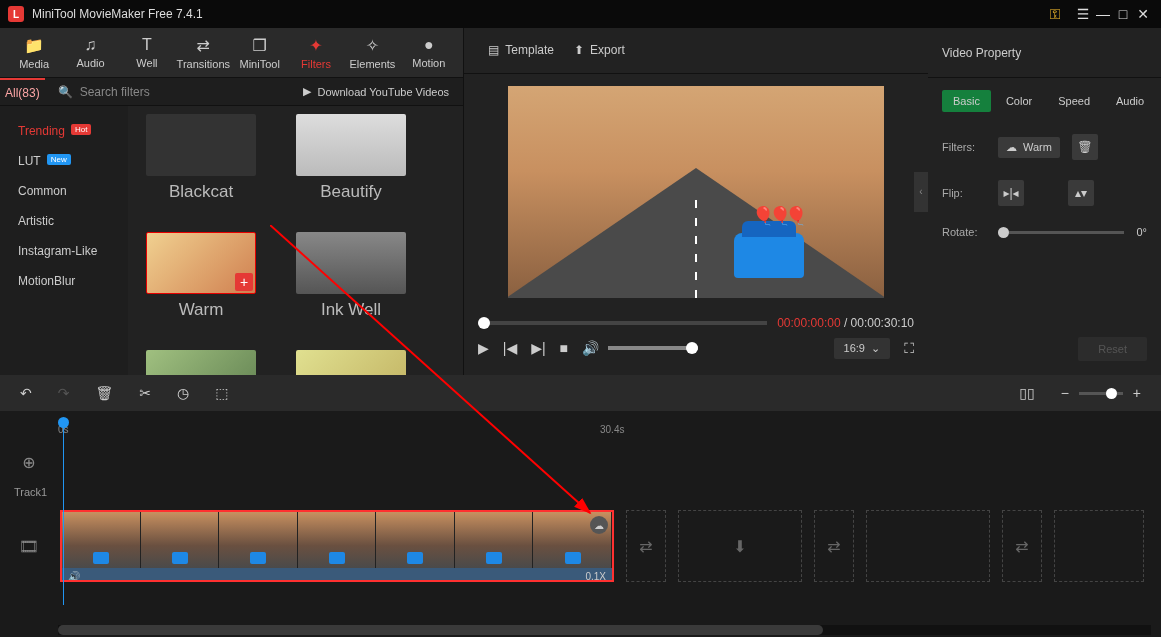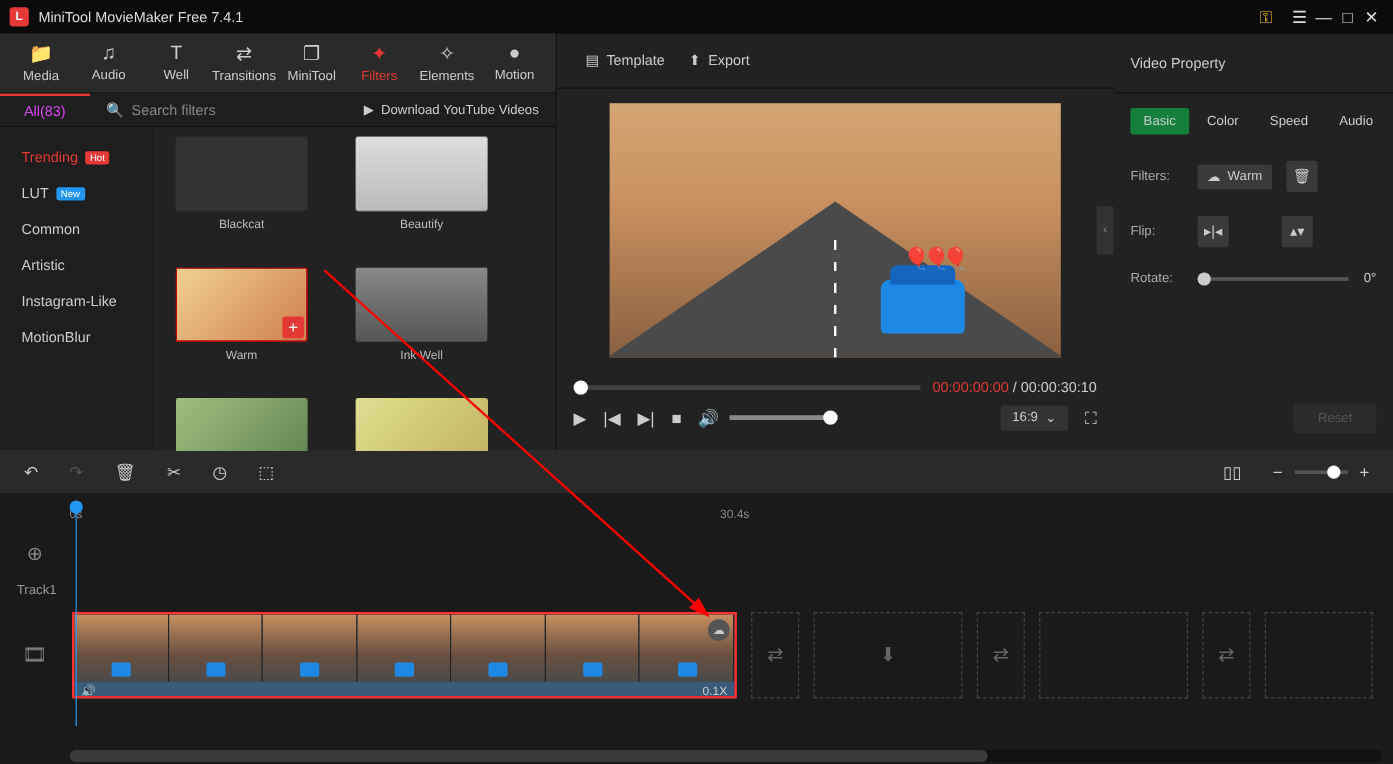--- a/index.html
+++ b/index.html
@@ -9,36 +9,36 @@
 .titlebar .title{flex:1}
 .titlebar .winbtn{width:20px;text-align:center;cursor:pointer;font-size:14px}
 .key{color:#fbc02d;margin-right:8px}
 .main{display:flex;height:347px}
 .left{width:464px;background:#222;display:flex;flex-direction:column;border-right:1px solid #111}
 .toolbar{height:50px;background:#2a2a2a;display:flex;align-items:center;padding:0 6px;border-bottom:1px solid #111}
 .tbtn{width:58px;height:50px;display:flex;flex-direction:column;align-items:center;justify-content:center;color:#ccc;cursor:pointer;font-size:11px;gap:3px}
 .tbtn.active{color:#e53935}
 .tbtn .ico{font-size:16px}
 .subbar{height:28px;background:#1e1e1e;display:flex;align-items:center;border-bottom:1px solid #111}
-.alltab{padding:0 20px;color:#d946ef;font-size:12px;border-top:2px solid #e53935;height:28px;display:flex;align-items:center}
+.alltab{padding:0 5px;color:#fca5a5;font-size:12px;border-top:2px solid #e53935;height:28px;display:flex;align-items:center}
 .search{flex:1;display:flex;align-items:center;gap:6px;padding:0 14px;color:#888}
 .dl{padding:0 14px;font-size:11px;display:flex;align-items:center;gap:6px}
 .content{flex:1;display:flex;overflow:hidden}
 .cats{width:128px;background:#1e1e1e;padding:10px 0}
-.cat{padding:8px 18px;font-size:12px;color:#ccc;cursor:pointer;display:flex;align-items:center;gap:6px}
+.cat{padding:8px 18px;font-size:12px;color:#ccc;cursor:pointer;display:flex;align-items:flex-start;gap:6px}
 .cat.active{color:#e53935}
 .badge{font-size:8px;padding:1px 4px;border-radius:2px}
 .badge.hot{background:#e53935;color:#fff}
 .badge.new{background:#2196f3;color:#fff}
 .grid{flex:1;padding:8px 18px;overflow:auto;display:flex;flex-wrap:wrap;gap:30px 40px;align-content:flex-start}
 .thumb{width:110px;display:flex;flex-direction:column;align-items:center;gap:6px}
 .thumb .img{width:110px;height:62px;border-radius:2px;position:relative;cursor:pointer}
 .thumb.sel .img{border:1px solid #e60000}
 .thumb .plus{position:absolute;right:2px;bottom:2px;width:18px;height:18px;background:#e53935;color:#fff;display:flex;align-items:center;justify-content:center;border-radius:2px;font-size:14px}
-.thumb .lbl{font-size:10px;color:#bbb}
+.thumb .lbl{font-size:17px;color:#bbb}
 .center{width:464px;background:#222;display:flex;flex-direction:column}
 .phead{height:50px;display:flex;align-items:center;padding:0 14px;border-bottom:1px solid #111}
 .phead .pl{flex:1;font-size:12px;color:#ccc}
 .phead .pbtn{display:flex;align-items:center;gap:6px;padding:0 10px;cursor:pointer;font-size:12px}
 .preview{flex:1;display:flex;align-items:center;justify-content:center;padding:12px;position:relative}
 .previmg{width:376px;height:212px;background:linear-gradient(to bottom,#d4a574 0%,#c89060 40%,#8a6040 100%);position:relative;overflow:hidden}
 .road{position:absolute;bottom:0;left:50%;transform:translateX(-50%);width:0;height:0;border-left:190px solid transparent;border-right:190px solid transparent;border-bottom:130px solid #4a4a4a}
 .roadline{position:absolute;bottom:0;left:50%;width:2px;height:100px;background:repeating-linear-gradient(to top,#fff 0,#fff 8px,transparent 8px,transparent 18px);transform:translateX(-50%)}
 .car{position:absolute;bottom:20px;right:80px;width:70px;height:45px;background:#1e88e5;border-radius:8px 8px 4px 4px}
 .car::before{content:"";position:absolute;top:-12px;left:8px;right:8px;height:16px;background:#1565c0;border-radius:6px 6px 0 0}

